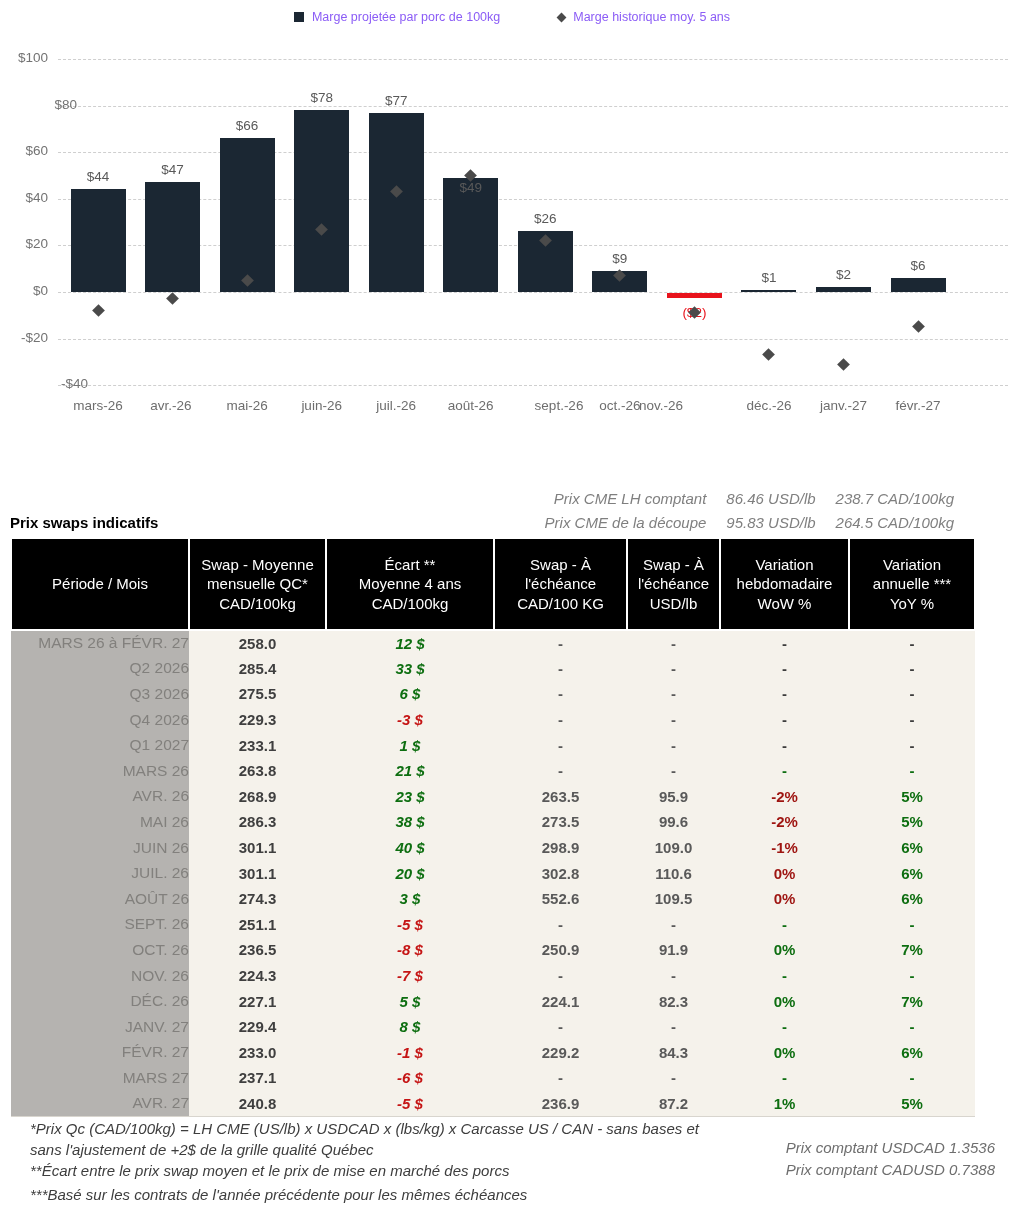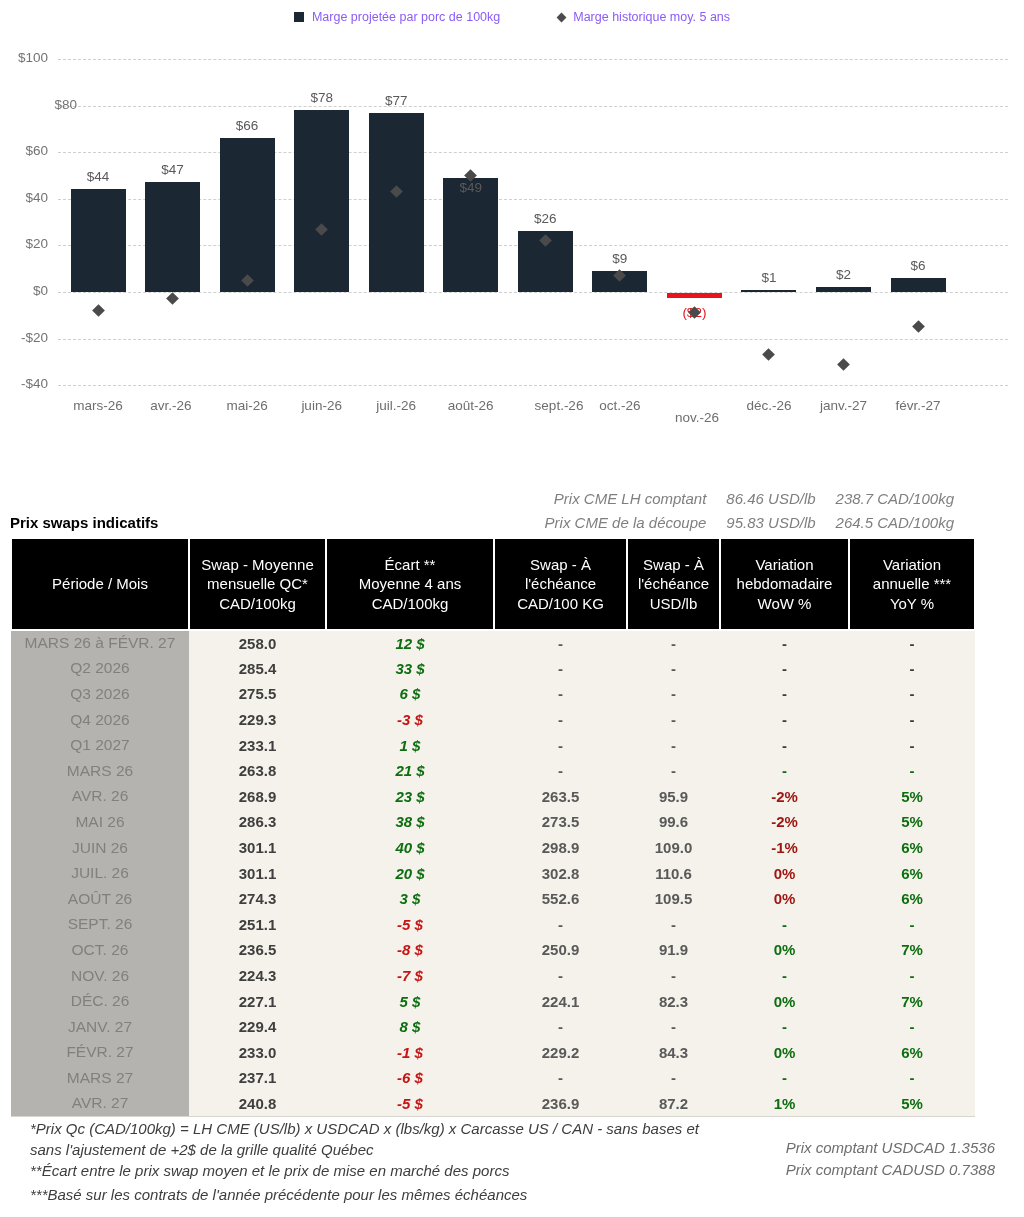--- a/index.html
+++ b/index.html
@@ -23,21 +23,21 @@
   
   .cme-prices{position:absolute;top:487px;right:70px;text-align:right;font-style:italic;color:#7f7f7f;font-size:15px;}
   .cme-line{display:flex;justify-content:flex-end;gap:20px;line-height:24px;}
 
   
   .table-title{position:absolute;left:10px;top:514px;font-size:15px;font-weight:bold;color:#000;}
   .swap-table{position:absolute;left:10px;top:537px;border-collapse:collapse;table-layout:fixed;width:966px;border-bottom:1px solid #d8d5ce;}
   .swap-table thead th{background:#000;color:#fff;font-size:15px;font-weight:normal;text-align:center;vertical-align:middle;height:90px;border:2px solid #fff;white-space:pre-line;line-height:1.28;padding:0 2px;}
   .swap-table tbody tr{height:25.6px;}
   .swap-table td{font-size:15px;text-align:center;vertical-align:middle;padding:0;background:#f5f2eb;}
-  td.col-periode{background:#b5b3b0;color:#82807d;font-size:15.5px;}
+  td.col-periode{background:#b5b3b0;color:#82807d;font-size:15.5px;text-align:right;}
   td.col-swap{font-weight:bold;color:#3f3f3f;}
   td.col-ecart{font-weight:bold;font-style:italic;}
   td.col-num{font-weight:bold;color:#595959;}
   td.col-pct{font-weight:bold;}
   .c-g{color:#0d6e10;}
   td.col-ecart.c-r{color:#c51414;}
   td.col-pct.c-r{color:#9e1410;}
   .c-d{color:#3c3c3c;}
 
   
@@ -69,21 +69,21 @@
         <div class="ytick" style="top: 143.2px;">$60</div>
         <div class="gridline" style="top: 198.8px;"></div>
         <div class="ytick" style="top: 189.8px;">$40</div>
         <div class="gridline" style="top: 245.4px;"></div>
         <div class="ytick" style="top: 236.4px;">$20</div>
         <div class="gridline" style="top: 292px;"></div>
         <div class="ytick" style="top: 283px;">$0</div>
         <div class="gridline" style="top: 338.6px;"></div>
         <div class="ytick" style="top: 329.6px;">-$20</div>
         <div class="gridline" style="top: 385.2px;"></div>
-        <div class="ytick" style="top: 376.2px;">-$40</div>
+        <div class="ytick" style="top: 376.2px; padding-left: 40px;">-$40</div>
         <div class="bar" style="left: 70.5px; top: 189.48px; width: 55px; height: 102.52px; background: rgb(27, 39, 51);"></div>
         <div class="bar-label" style="left: 58px; top: 169.48px;">$44</div>
         <div class="xtick" style="left: 60px;">mars-26</div>
         <div class="bar" style="left: 145.05px; top: 182.49px; width: 55px; height: 109.51px; background: rgb(27, 39, 51);"></div>
         <div class="bar-label" style="left: 132.55px; top: 162.49px;">$47</div>
         <div class="xtick" style="left: 133px;">avr.-26</div>
         <div class="bar" style="left: 219.6px; top: 138.22px; width: 55px; height: 153.78px; background: rgb(27, 39, 51);"></div>
         <div class="bar-label" style="left: 207.1px; top: 118.22px;">$66</div>
         <div class="xtick" style="left: 209.1px;">mai-26</div>
         <div class="bar" style="left: 294.15px; top: 110.26px; width: 55px; height: 181.74px; background: rgb(27, 39, 51);"></div>
@@ -96,21 +96,21 @@
         <div class="bar-label" style="left: 430.75px; top: 157.83px; margin-top: 22px;">$49</div>
         <div class="xtick" style="left: 432.75px;">août-26</div>
         <div class="bar" style="left: 517.8px; top: 231.42px; width: 55px; height: 60.58px; background: rgb(27, 39, 51);"></div>
         <div class="bar-label" style="left: 505.3px; top: 211.42px;">$26</div>
         <div class="xtick" style="left: 521px;">sept.-26</div>
         <div class="bar" style="left: 592.35px; top: 271.03px; width: 55px; height: 20.97px; background: rgb(27, 39, 51);"></div>
         <div class="bar-label" style="left: 579.85px; top: 251.03px;">$9</div>
         <div class="xtick" style="left: 581.85px;">oct.-26</div>
         <div class="bar" style="left: 666.9px; top: 293px; width: 55px; height: 4.66px; background: rgb(232, 19, 28);"></div>
         <div class="bar-label neg" style="left: 654.4px; top: 304.66px;">($2)</div>
-        <div class="xtick" style="left: 659px; margin-top: 12px;">nov.-26</div>
+        <div class="xtick" style="left: 623px;">nov.-26</div>
         <div class="bar" style="left: 741.45px; top: 289.67px; width: 55px; height: 2.33px; background: rgb(27, 39, 51);"></div>
         <div class="bar-label" style="left: 728.95px; top: 269.67px;">$1</div>
         <div class="xtick" style="left: 730.95px;">déc.-26</div>
         <div class="bar" style="left: 816px; top: 287.34px; width: 55px; height: 4.66px; background: rgb(27, 39, 51);"></div>
         <div class="bar-label" style="left: 803.5px; top: 267.34px;">$2</div>
         <div class="xtick" style="left: 805.5px;">janv.-27</div>
         <div class="bar" style="left: 890.55px; top: 278.02px; width: 55px; height: 13.98px; background: rgb(27, 39, 51);"></div>
         <div class="bar-label" style="left: 878.05px; top: 258.02px;">$6</div>
         <div class="xtick" style="left: 880.05px;">févr.-27</div>
         <div class="marker" style="left: 93.5px; top: 306.14px;"></div>

